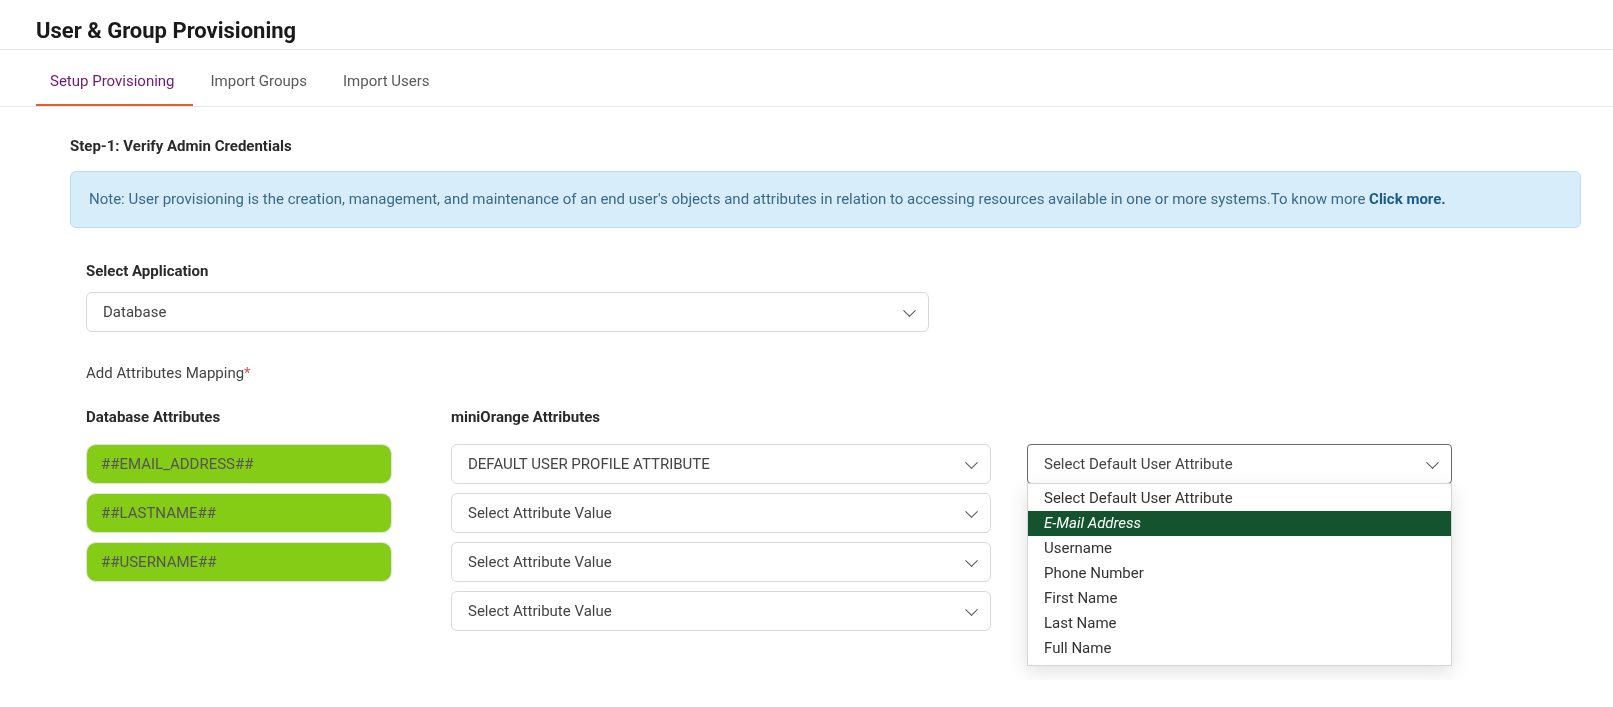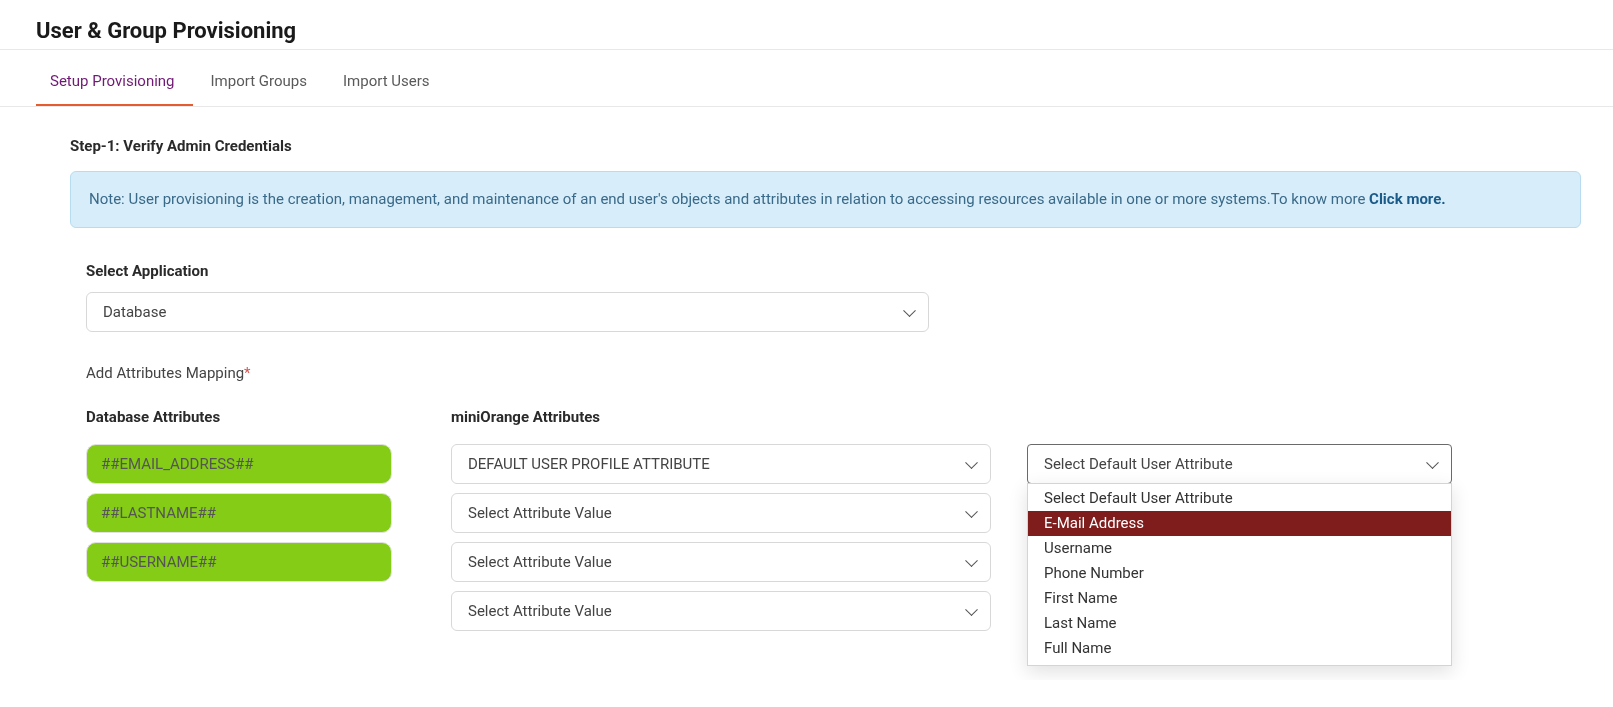--- a/index.html
+++ b/index.html
@@ -193,22 +193,23 @@
     cursor: pointer;
     line-height: 21px;
   }
   .dropdown-item:first-child {
     padding-top: 4px;
   }
   .dropdown-item:last-child {
     padding-bottom: 6px;
   }
   .dropdown-item.highlight {
-    background: #7f1d1d;
+    background: #14532d;
     color: #fff;
+    font-style: italic;
   }
 </style>
 </head>
 <body>
 
 <div class="page">
   <div class="header">
     <h1>User &amp; Group Provisioning</h1>
   </div>
 

